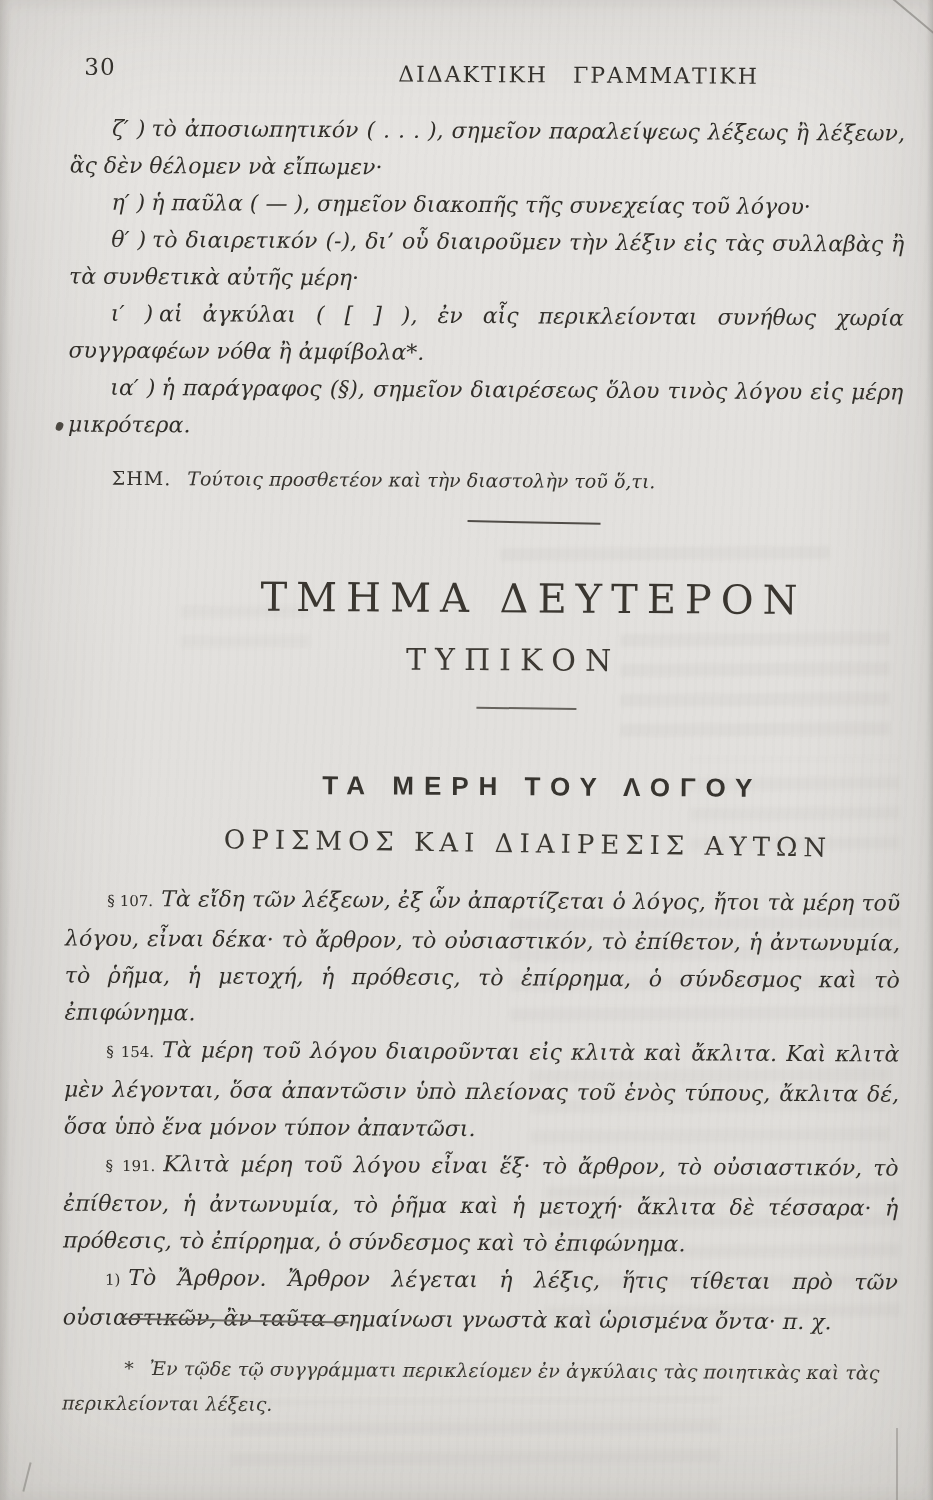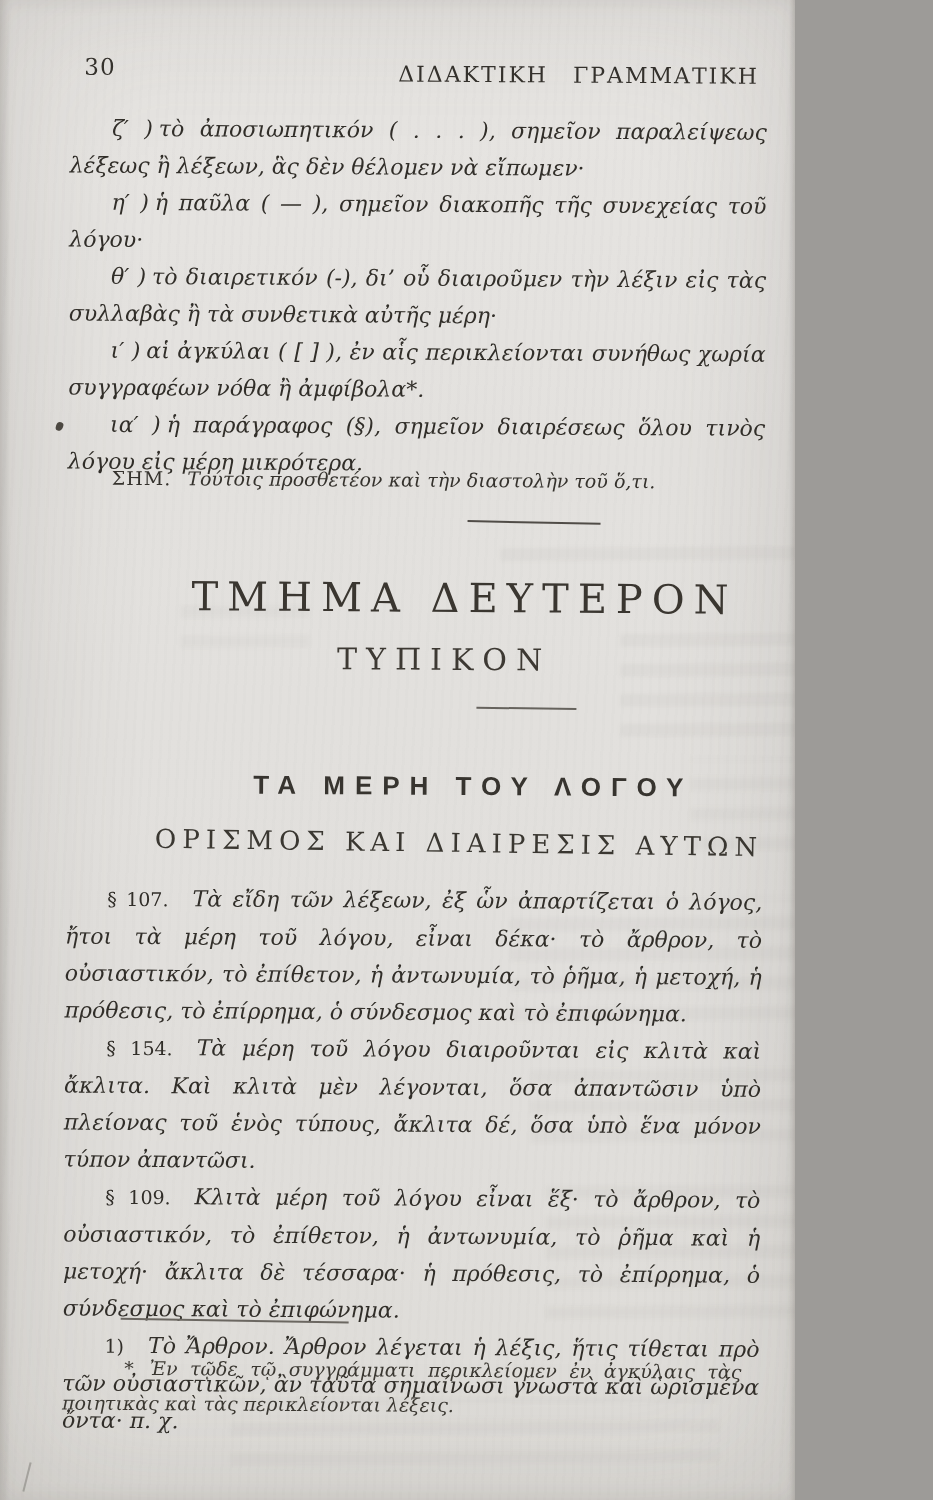--- a/index.html
+++ b/index.html
@@ -3,21 +3,21 @@
 <meta charset="utf-8">
 <style>
   html,body{margin:0;padding:0;}
   body{
     width:933px;height:1500px;
     background:#9d9b98;
     font-family:"DejaVu Serif", serif;
     overflow:hidden;
   }
   .page{
-    position:relative;width:795px;height:1500px;
+    position:relative;width:933px;height:1500px;
     background:linear-gradient(180deg,#e7e5e2 0%,#e3e1de 30%,#e1dfdc 65%,#dedcd8 100%);
     box-shadow:inset 0 0 140px rgba(95,90,82,.18), inset 0 0 18px rgba(95,90,82,.10);
     color:#2f2c28;
     overflow:hidden;
   }
   .grain{
     position:absolute;inset:0;pointer-events:none;opacity:.5;
     background:
       repeating-linear-gradient(93deg, rgba(120,116,110,.030) 0 3px, transparent 3px 9px),
       repeating-linear-gradient(2deg, rgba(255,255,255,.030) 0 4px, transparent 4px 11px);
@@ -71,21 +71,21 @@
     position:absolute;left:80px;width:100%;top:771px;margin:0;
     text-align:center;font-family:"Liberation Sans",sans-serif;
     font-weight:700;font-size:26px;letter-spacing:10px;color:#37342f;white-space:nowrap;
   }
   .chapter-subtitle{
     position:absolute;left:66px;width:100%;top:828px;margin:0;
     text-align:center;font-weight:400;font-size:26px;letter-spacing:6px;
     color:#3a3731;white-space:nowrap;transform:rotate(.45deg);
   }
   .paragraphs{top:882px;}
-  .pnum{font-style:normal;font-size:19px;margin-right:24px;}
+  .pnum{font-style:normal;font-size:15px;margin-right:8px;}
   
   .footnote{
     position:absolute;left:70px;right:46px;top:1334px;
     font-style:italic;font-size:19px;line-height:35px;color:#3a3731;
     text-align:justify;text-indent:62px;
   }
   .fn-marker{font-style:normal;margin-right:16px;}
   
   .ghost{
     position:absolute;pointer-events:none;
@@ -160,21 +160,21 @@
     <h4 class="chapter-subtitle">ΟΡΙΣΜΟΣ ΚΑΙ ΔΙΑΙΡΕΣΙΣ ΑΥΤΩΝ</h4>
 
     <div class="bodyblock paragraphs">
       <p>
         <span class="pnum">§ 107.</span><span>Τὰ εἴδη τῶν λέξεων, ἐξ ὧν ἀπαρτίζεται ὁ λόγος, ἤτοι τὰ μέρη τοῦ λόγου, εἶναι δέκα· τὸ ἄρθρον, τὸ οὐσιαστικόν, τὸ ἐπίθετον, ἡ ἀντωνυμία, τὸ ῥῆμα, ἡ μετοχή, ἡ πρόθεσις, τὸ ἐπίρρημα, ὁ σύνδεσμος καὶ τὸ ἐπιφώνημα.</span>
       </p>
       <p>
         <span class="pnum">§ 154.</span><span>Τὰ μέρη τοῦ λόγου διαιροῦνται εἰς κλιτὰ καὶ ἄκλιτα. Καὶ κλιτὰ μὲν λέγονται, ὅσα ἀπαντῶσιν ὑπὸ πλείονας τοῦ ἑνὸς τύπους, ἄκλιτα δέ, ὅσα ὑπὸ ἕνα μόνον τύπον ἀπαντῶσι.</span>
       </p>
       <p>
-        <span class="pnum">§ 109.</span><span>Κλιτὰ μέρη τοῦ λόγου εἶναι ἕξ· τὸ ἄρθρον, τὸ οὐσιαστικόν, τὸ ἐπίθετον, ἡ ἀντωνυμία, τὸ ῥῆμα καὶ ἡ μετοχή· ἄκλιτα δὲ τέσσαρα· ἡ πρόθεσις, τὸ ἐπίρρημα, ὁ σύνδεσμος καὶ τὸ ἐπιφώνημα.</span>
+        <span class="pnum">§ 191.</span><span>Κλιτὰ μέρη τοῦ λόγου εἶναι ἕξ· τὸ ἄρθρον, τὸ οὐσιαστικόν, τὸ ἐπίθετον, ἡ ἀντωνυμία, τὸ ῥῆμα καὶ ἡ μετοχή· ἄκλιτα δὲ τέσσαρα· ἡ πρόθεσις, τὸ ἐπίρρημα, ὁ σύνδεσμος καὶ τὸ ἐπιφώνημα.</span>
       </p>
       <p>
         <span class="pnum">1)</span><span>Τὸ Ἄρθρον. Ἄρθρον λέγεται ἡ λέξις, ἥτις τίθεται πρὸ τῶν οὐσιαστικῶν, ἂν ταῦτα σημαίνωσι γνωστὰ καὶ ὡρισμένα ὄντα· π. χ.</span>
       </p>
     </div>
 
     <div class="rule fn-rule"></div>
     <p class="footnote">
       <span class="fn-marker">*</span><span>Ἐν τῷδε τῷ συγγράμματι περικλείομεν ἐν ἀγκύλαις τὰς ποιητικὰς καὶ τὰς περικλείονται λέξεις.</span>
     </p>

